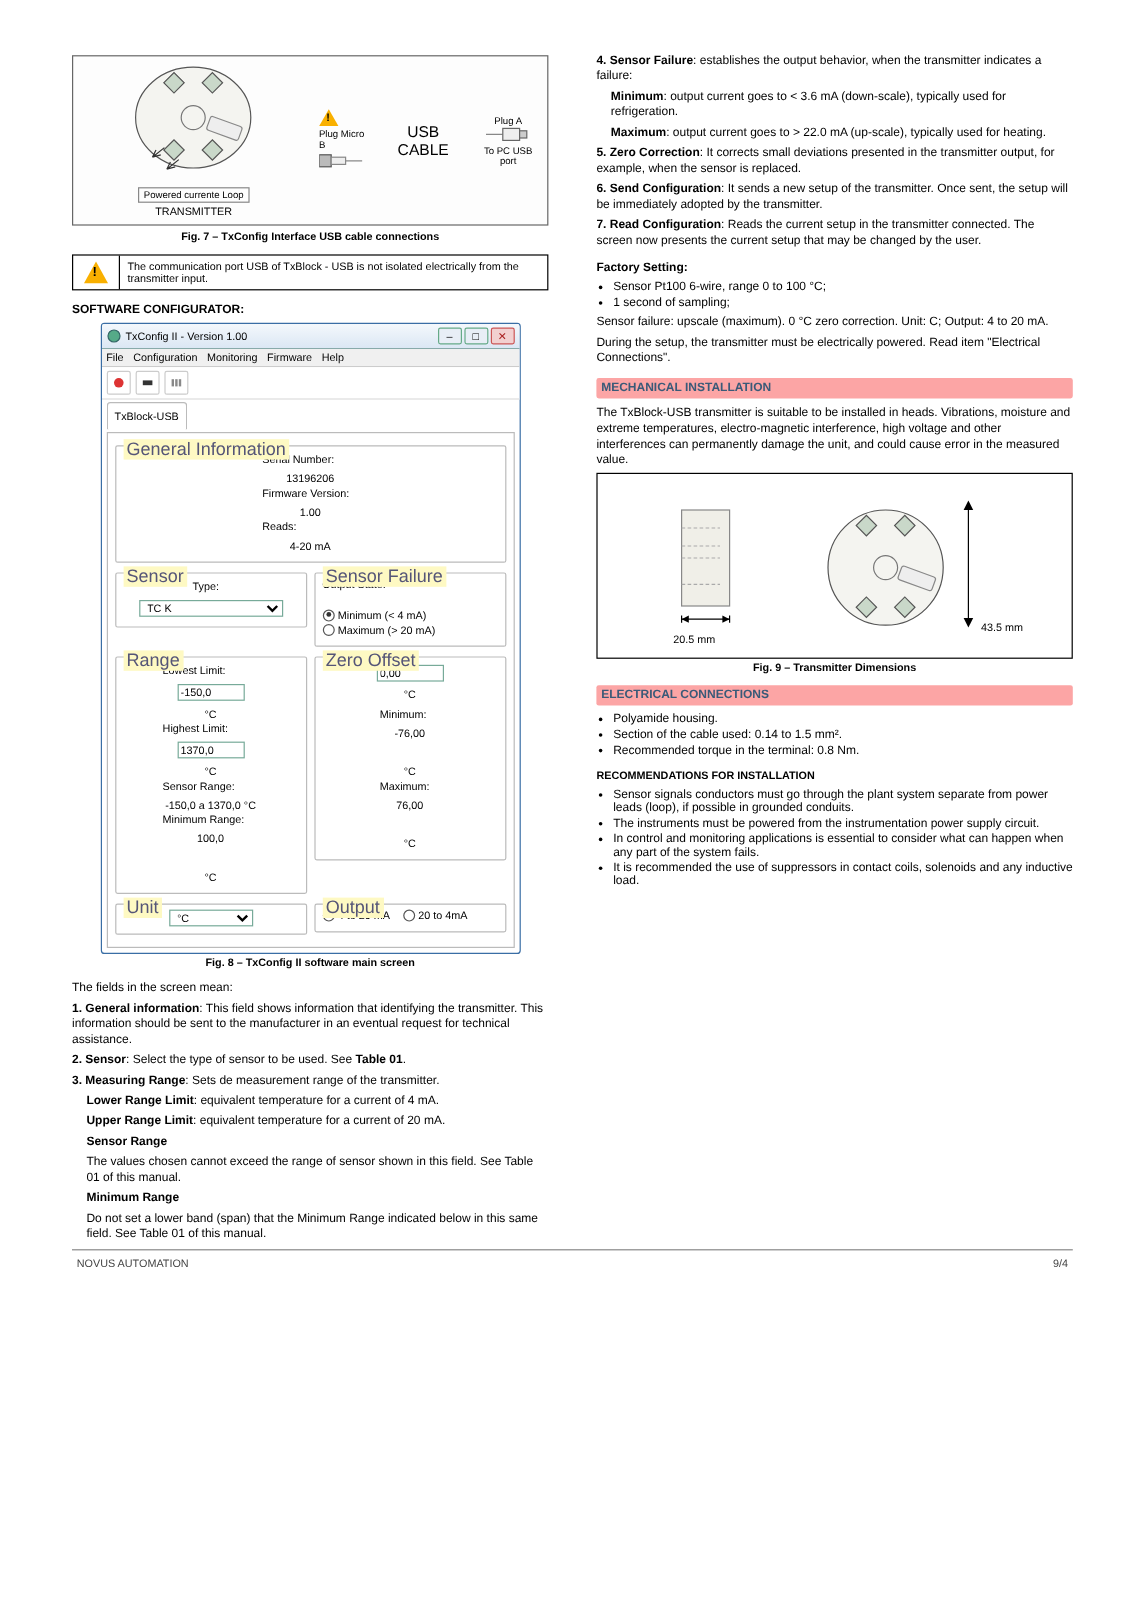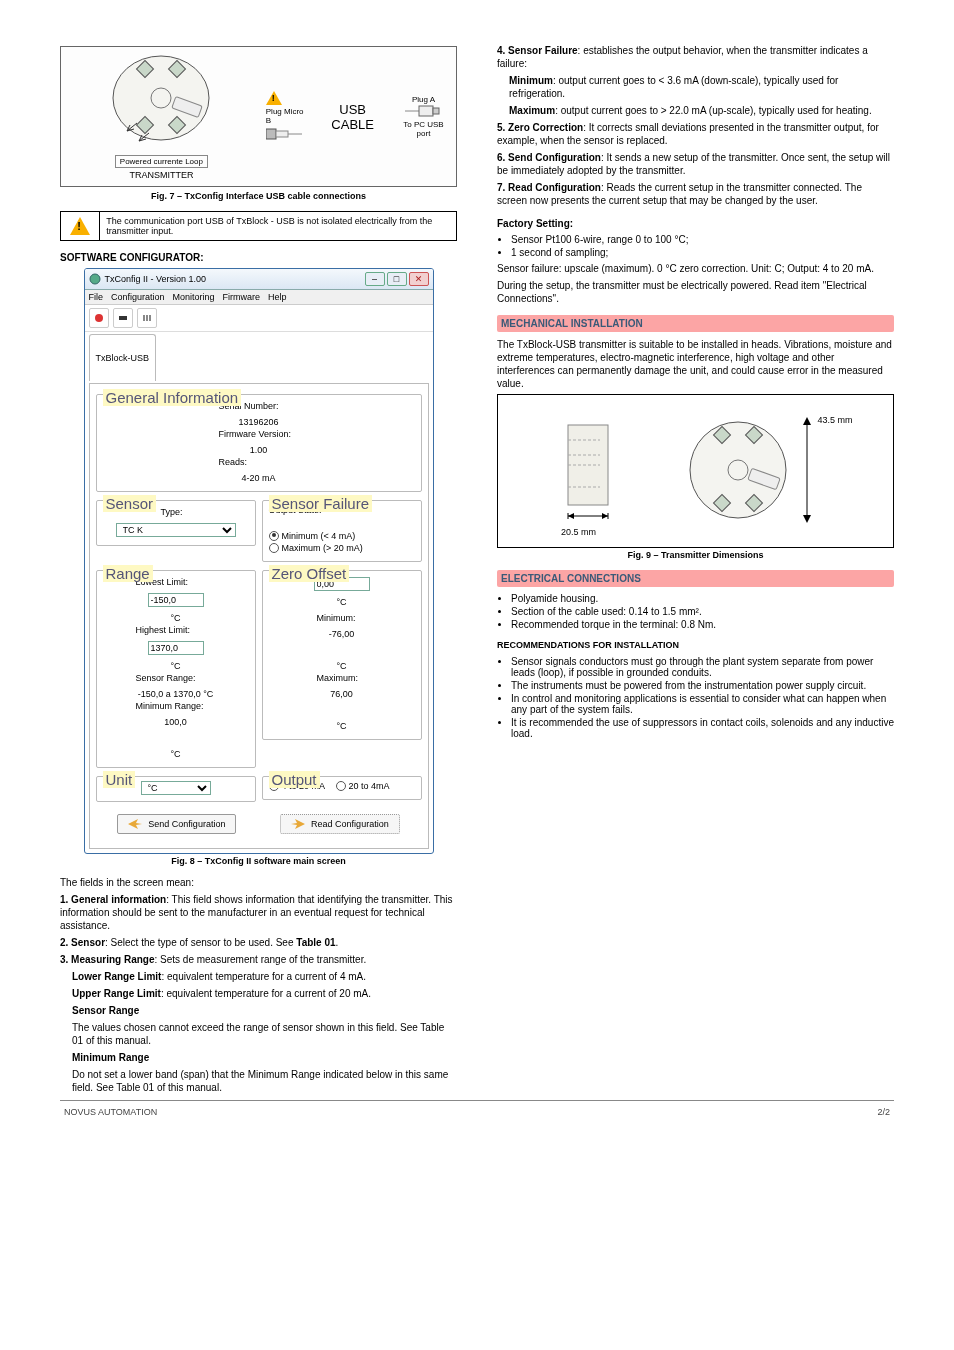--- a/index.html
+++ b/index.html
@@ -93,21 +93,21 @@
     border-bottom: 1px solid #8aa;
   }
   .titlebar-left { display:flex; align-items:center; gap:4px;}
   .winbtns { display:flex; gap:2px;}
   .wbtn { width:18px; height:12px; border:1px solid #6a8; border-radius:2px; display:flex;align-items:center;justify-content:center; background:#e8eef6; font-size:9px; line-height:1;}
   .wbtn.close{border-color:#c55;background:#f2d0d0;color:#a22;}
   .menubar { background:#f0f0f0; padding:2px 4px; display:flex; gap:8px; border-bottom:1px solid #ccc;}
   .toolbar {background:#fff;padding:3px 4px;display:flex;gap:4px;border-bottom:1px solid #ddd;}
   .tbbtn{width:18px;height:18px;border:1px solid #ccc;border-radius:2px;display:flex;align-items:center;justify-content:center;}
   .tabrow{padding:2px 4px;}
-  .tab{display:inline-block;border:1px solid #bbb;border-bottom:none;padding:18px 6px;background:#fff;border-radius:3px 3px 0 0;}
+  .tab{display:inline-block;border:1px solid #bbb;border-bottom:none;padding:6px 6px;background:#fff;border-radius:3px 3px 0 0;}
   .panel{border:1px solid #bbb;margin:0 4px 4px 4px;padding:6px;}
   .groupbox{border:1px solid #bbb;border-radius:2px;padding:4px 6px 6px 6px;margin:4px 0;position:relative;}
   .grouptitle{position:absolute;top:-6px;left:6px;background:#fef9c3;padding:0 3px;font-size:15px;color:#557;}
   .row{display:flex;align-items:center;gap:6px;margin:2px 0;flex-direction:column;}
   .lbl{min-width:80px;}
   .val{}
   input.tx{border:1px solid #7a9;padding:1px 2px;font-size:9px;width:50px;background:#fff;}
   select.tx{border:1px solid #7a9;font-size:9px;padding:0 2px;background:#fff;}
   .twocol{display:flex;gap:6px;}
   .half{flex:1;}
@@ -327,34 +327,20 @@
                       <span>4 to 20 mA</span>
                     </span>
                   <span class="radio">
                       <span class="dot"></span>
                       <span>20 to 4mA</span>
                     </span>
                 </div>
               </div>
             </div>
 
-            <div class="btnrow">
-              <div class="bigbtn">
-                <svg width="14" height="10">
-                    <polygon points="0,5 10,0 8,4 14,5 8,6 10,10" fill="#e8a838"></polygon>
-                  </svg>
-                <span>Send Configuration</span>
-              </div>
-              <div class="bigbtn read">
-                <svg width="14" height="10">
-                    <polygon points="14,5 4,0 6,4 0,5 6,6 4,10" fill="#e8a838"></polygon>
-                  </svg>
-                <span>Read Configuration</span>
-              </div>
-            </div>
           </div>
         </div>
       </div>
       <div class="figcap">Fig. 8 – TxConfig II software main screen</div>
 
       <p style="margin-top:8px;">The fields in the screen mean:</p>
       <p><span class="fieldlabel">1. General information</span><span>: This field shows information that identifying the transmitter. This information should be sent to the manufacturer in an eventual request for technical assistance.</span></p>
       <p><span class="fieldlabel">2. Sensor</span><span>: Select the type of sensor to be used. See </span><span class="fieldlabel">Table 01</span>.</p>
       <p><span class="fieldlabel">3. Measuring Range</span><span>: Sets de measurement range of the transmitter.</span></p>
       <p style="margin-left:12px;"><span class="fieldlabel">Lower Range Limit</span><span>: equivalent temperature for a current of 4 mA.</span></p>
@@ -393,21 +379,21 @@
             <line x1="30" y1="60" x2="62" y2="60" stroke="#aaa" stroke-dasharray="3 2"></line>
             <line x1="30" y1="82" x2="62" y2="82" stroke="#aaa" stroke-dasharray="3 2"></line>
             <line x1="30" y1="108" x2="30" y2="114" stroke="#000"></line>
             <line x1="70" y1="108" x2="70" y2="114" stroke="#000"></line>
             <line x1="30" y1="111" x2="70" y2="111" stroke="#000"></line>
             <polygon points="30,111 36,108 36,114" fill="#000"></polygon>
             <polygon points="70,111 64,108 64,114" fill="#000"></polygon>
           </svg>
           <div style="text-align:center;font-size:9px;">20.5 mm</div>
         </div>
-        <div style="display:flex;align-items:flex-start;">
+        <div style="display:flex;align-items:flex-end;">
           <svg width="110" height="110">
             <circle cx="55" cy="55" r="48" fill="#f4f4f0" stroke="#555"></circle>
             <circle cx="55" cy="55" r="10" fill="none" stroke="#777"></circle>
             <g fill="#c9d8c9" stroke="#555">
               <rect x="33" y="14" width="12" height="12" transform="rotate(45 39 20)"></rect>
               <rect x="65" y="14" width="12" height="12" transform="rotate(45 71 20)"></rect>
               <rect x="33" y="82" width="12" height="12" transform="rotate(45 39 88)"></rect>
               <rect x="65" y="82" width="12" height="12" transform="rotate(45 71 88)"></rect>
             </g>
             <rect x="66" y="58" width="30" height="12" rx="2" fill="#eee" stroke="#888" transform="rotate(20 81 64)"></rect>
@@ -437,15 +423,15 @@
         <li>The instruments must be powered from the instrumentation power supply circuit.</li>
         <li>In control and monitoring applications is essential to consider what can happen when any part of the system fails.</li>
         <li>It is recommended the use of suppressors in contact coils, solenoids and any inductive load.</li>
       </ul>
     </div>
   </div>
 
   <hr class="hr">
   <div class="footer">
     <span>NOVUS AUTOMATION</span>
-    <span>2/2</span>
+    <span>9/4</span>
   </div>
 </div>
 
 </body></html>

